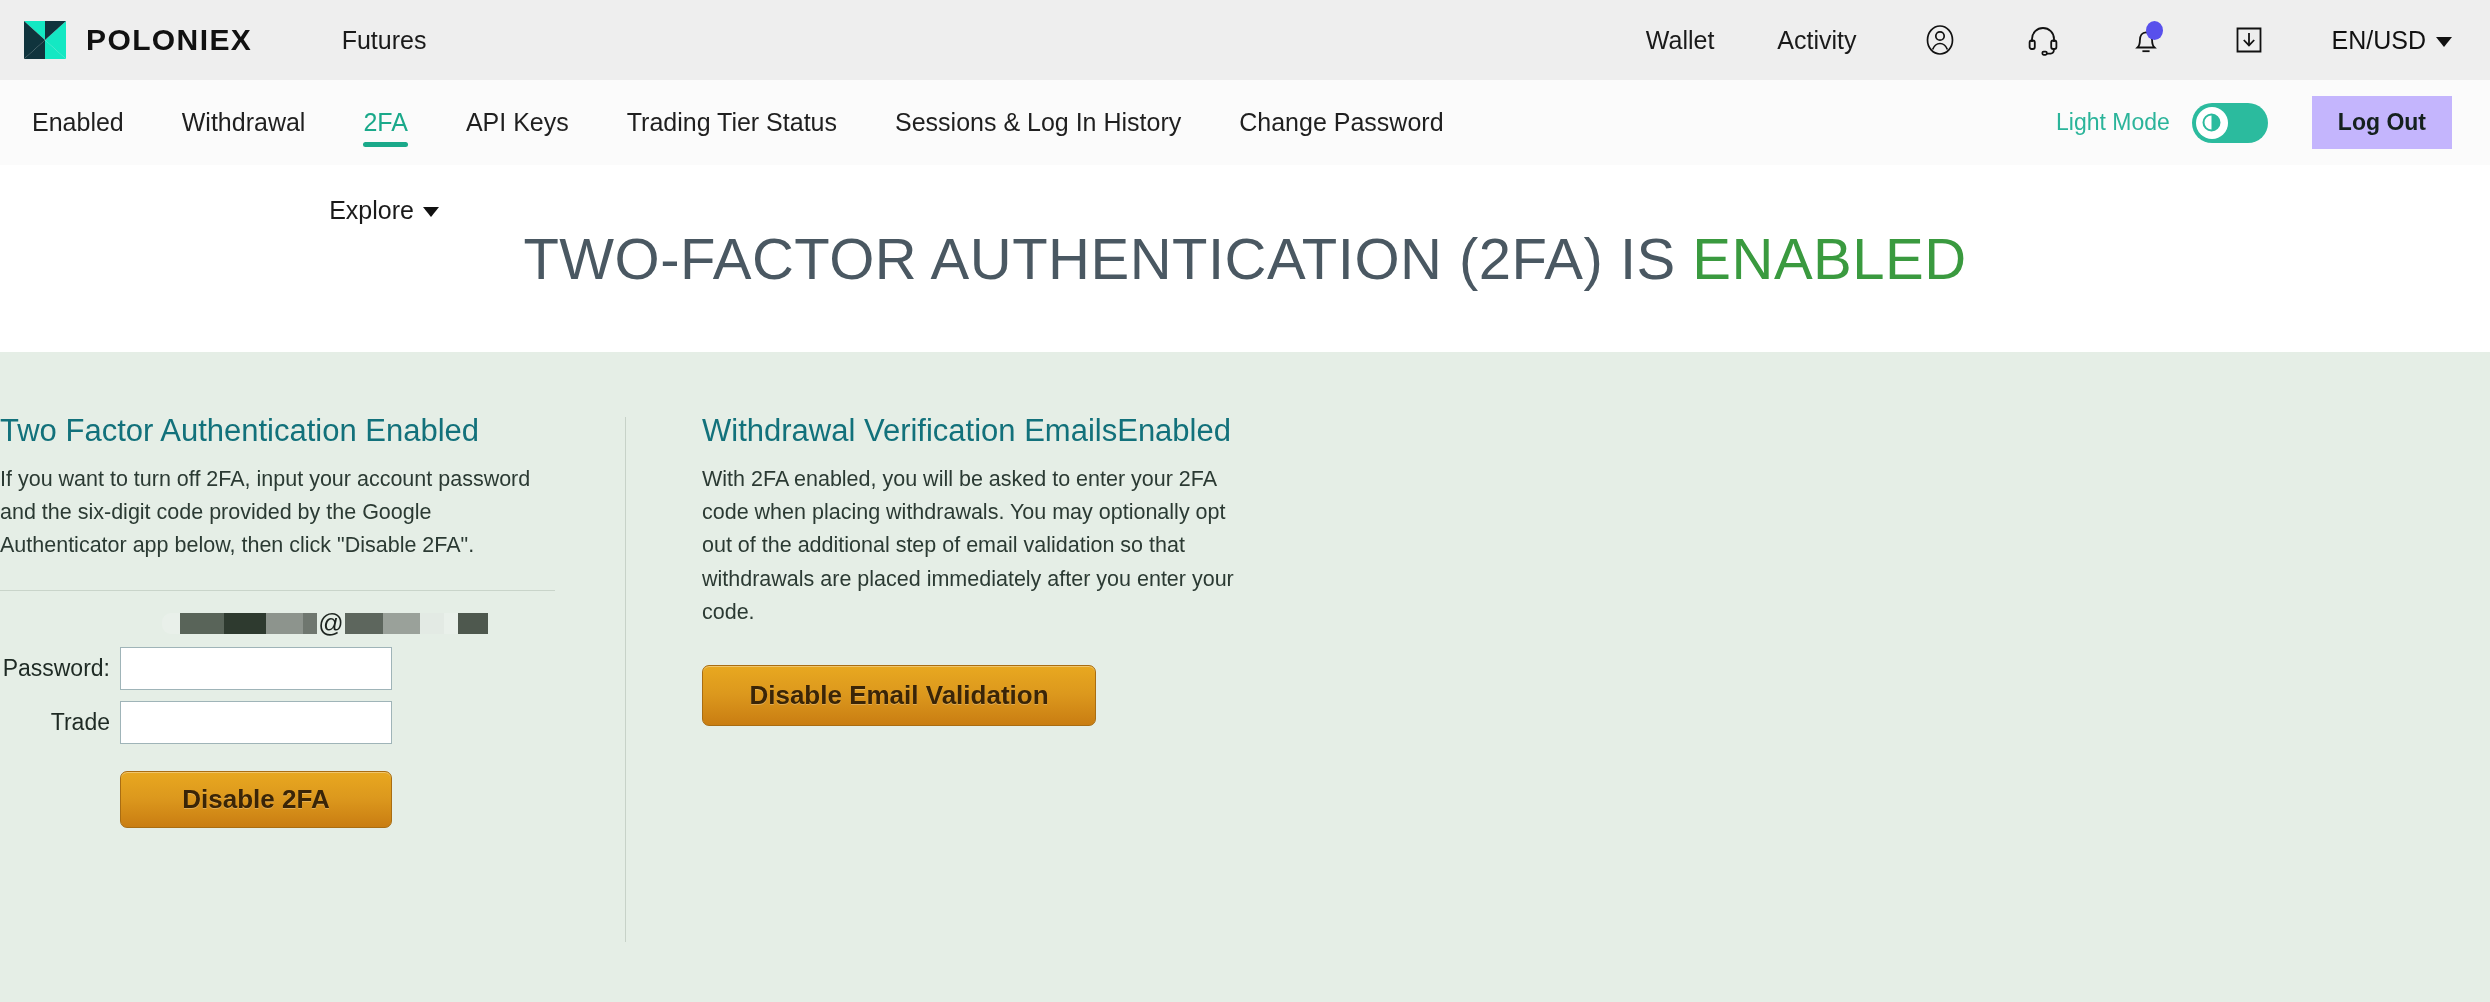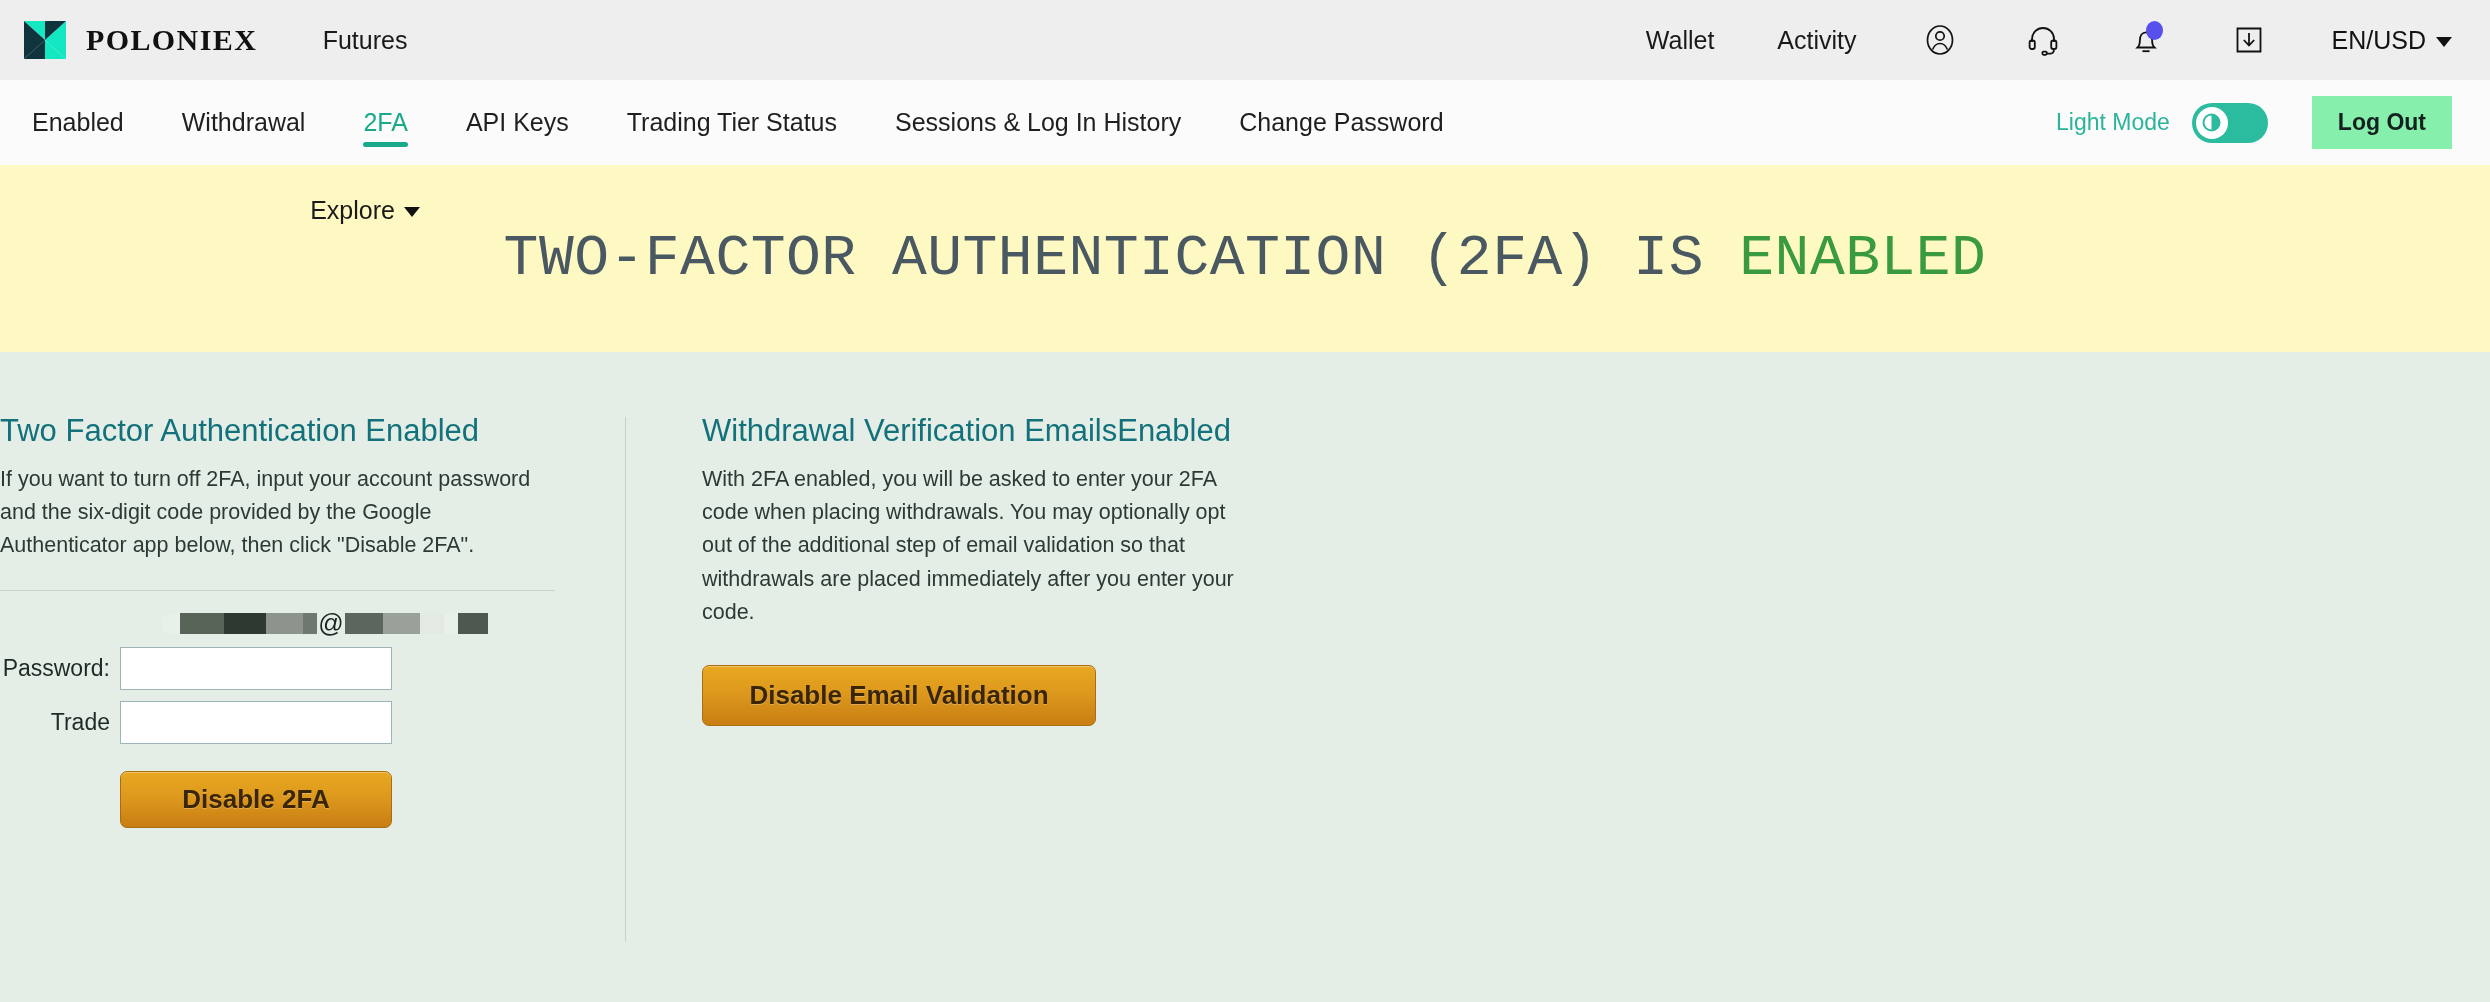--- a/index.html
+++ b/index.html
@@ -18,22 +18,21 @@
     background: #eeeeee;
     display: flex;
     align-items: center;
     padding: 0 38px 0 22px;
     position: relative;
   }
   .brand {
     display: flex;
     align-items: center;
     gap: 18px;
-    margin-right: 46px;
-    font-family: Liberation Serif, serif;
+    margin-right: 70px;
   }
   .logo-mark { width: 46px; height: 46px; display: block; }
   .brand-name {
     font-size: 30px;
     font-weight: 700;
     letter-spacing: 1.4px;
     color: #111111;
     white-space: nowrap;
   }
   .nav-left { display: flex; align-items: center; gap: 56px; flex-direction: column; }
@@ -137,39 +136,38 @@
   }
   .toggle-knob {
     width: 32px; height: 32px;
     border-radius: 50%;
     background: #ffffff;
     display: flex;
     align-items: center;
     justify-content: center;
   }
   .logout-btn {
-    background: #86efac;
+    background: #c4b5fd;
     color: #15211e;
     font-size: 23px;
     font-weight: 700;
     border: none;
     padding: 13px 26px;
     margin-left: 22px;
     cursor: pointer;
     font-family: inherit;
   }
 
   
   .hero {
-    background: #fef9c3;
+    background: #ffffff;
     height: 187px;
     display: flex;
     align-items: center;
     justify-content: center;
-    font-family: Liberation Mono, monospace;
   }
   .hero-title {
     font-size: 58px;
     font-weight: 400;
     color: #4a5862;
     letter-spacing: 0.5px;
     white-space: nowrap;
   }
   .hero-title .hl { color: #3a9a3f; }
 

